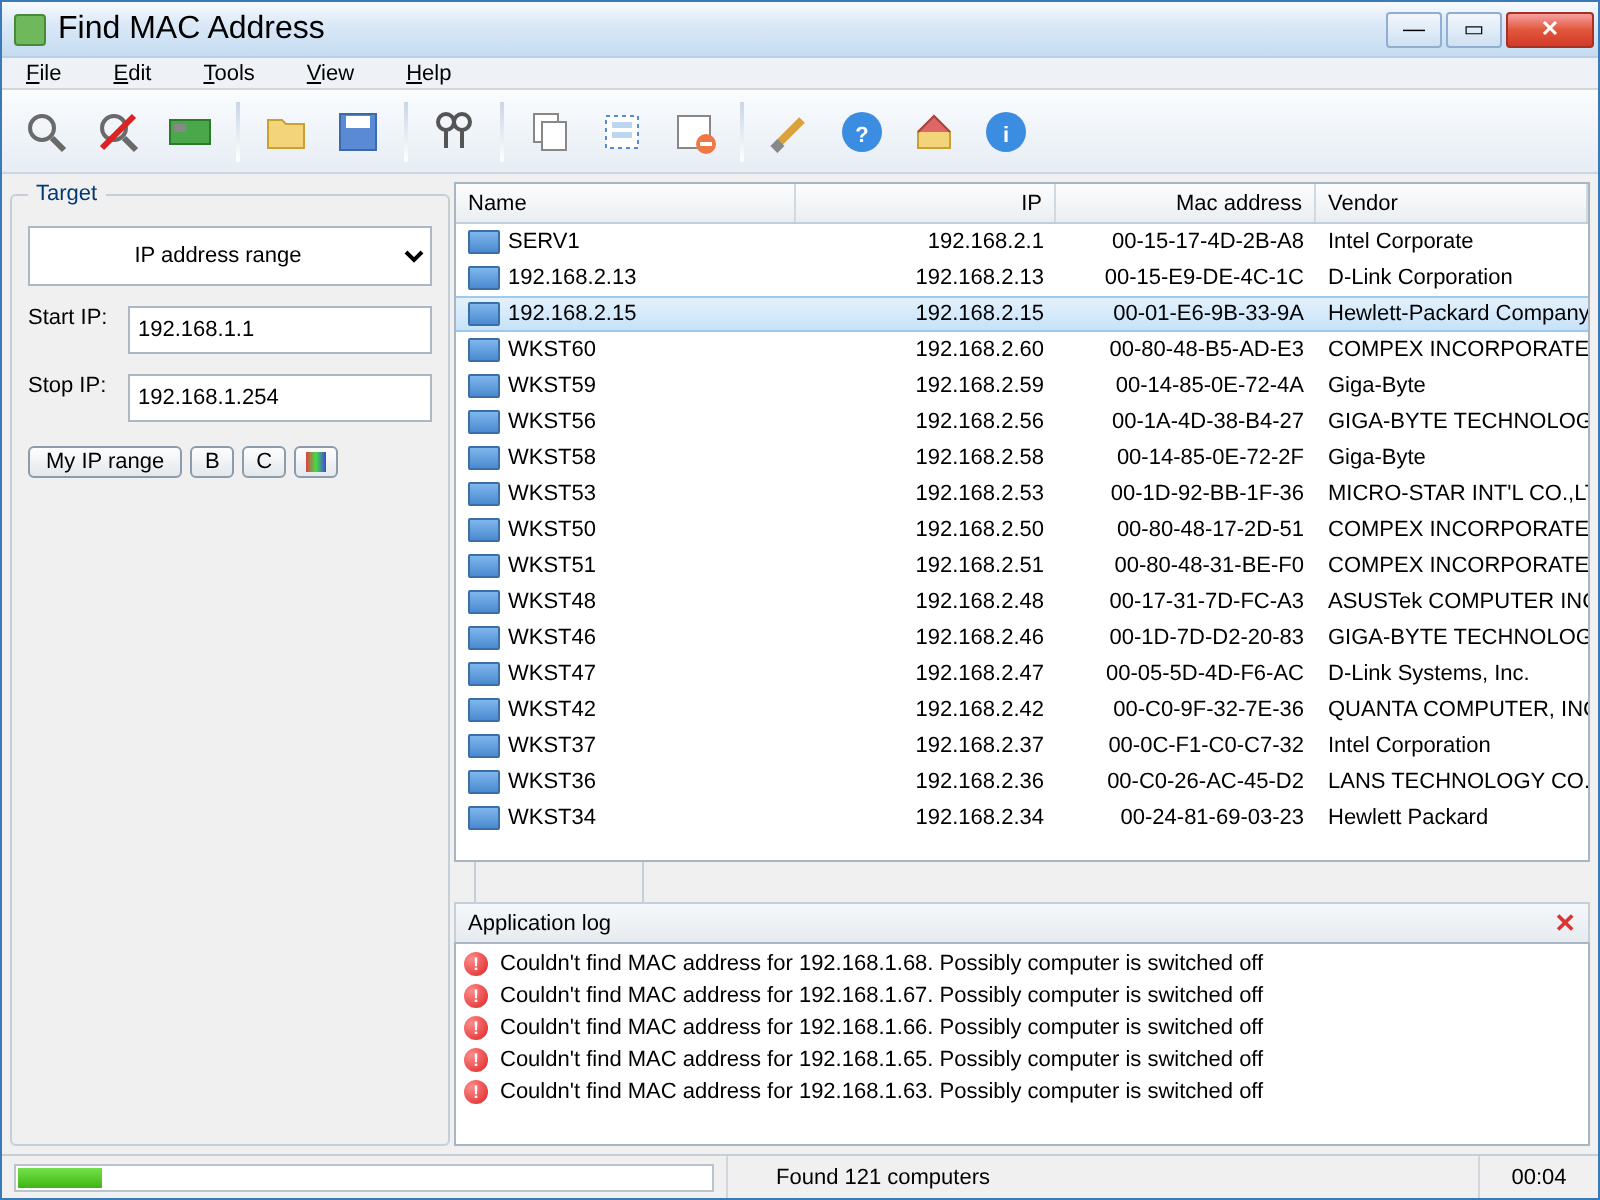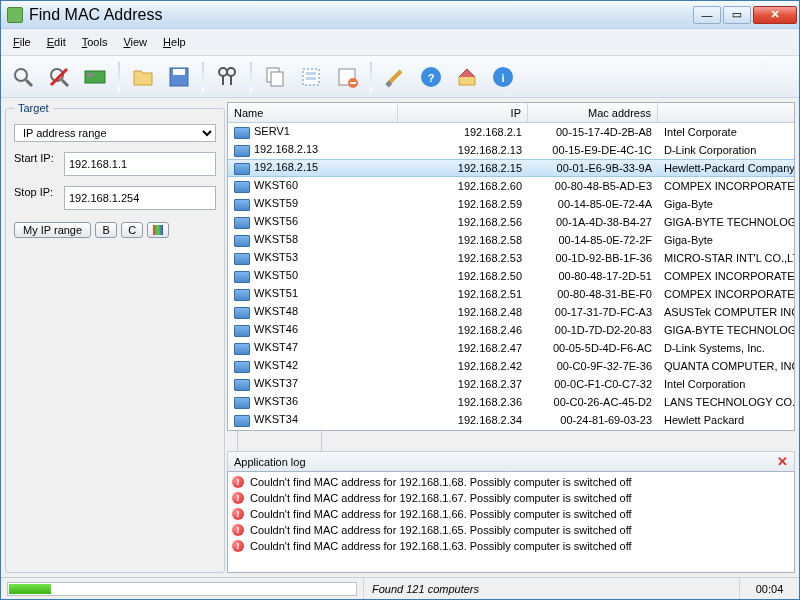--- a/index.html
+++ b/index.html
@@ -7,36 +7,36 @@
 
 .window { width: 800px; height: 600px; border: 1px solid #3a7ab8; background: #f0f0f0; display: flex; flex-direction: column; }
 
 .titlebar { height: 28px; background: linear-gradient(#f8fbfe, #dbe9f7 40%, #c5dbf1); display: flex; align-items: center; padding: 0 2px 0 6px; border-bottom: 1px solid #b8d0e8; }
 .titlebar-icon { width: 16px; height: 16px; background: #6fb85c; border: 1px solid #498a38; border-radius: 2px; margin-right: 6px; }
 .titlebar-text { flex: 1; color: #000; font-size: 16px; }
 .winbtns { display: flex; gap: 2px; }
 .winbtn { width: 28px; height: 18px; border: 1px solid #8faed0; border-radius: 2px; display: flex; align-items: center; justify-content: center; background: linear-gradient(#f1f7fd,#cfe0f1); cursor: pointer; font-size: 11px; }
 .winbtn.close { width: 44px; background: linear-gradient(#f5a0a0,#e2563b,#d13a29); border-color:#a83022; color:#fff; font-weight:bold; }
 
-.menubar { height: 27px; display: flex; align-items: center; padding: 0 6px; gap: 4px; background:#eef2f6; border-bottom:1px solid #d6d6d6; }
+.menubar { height: 16px; display: flex; align-items: center; padding: 0 6px; gap: 14px; background:#eef2f6; border-bottom:1px solid #d6d6d6; }
 .menuitem { padding: 2px 6px; cursor: pointer; }
 .menuitem u { text-decoration: underline; }
 
 .toolbar { height: 42px; display: flex; align-items: center; padding: 2px 6px; gap: 4px; background: linear-gradient(#fafcfe,#e6edf4); border-bottom: 1px solid #c9d6e3; }
 .tbtn { width: 32px; height: 32px; border: 1px solid transparent; border-radius: 3px; display:flex; align-items:center; justify-content:center; cursor:pointer; }
 .tsep { width: 2px; height: 30px; margin: 0 3px; background: linear-gradient(#c9d6e3,#fff); }
 .t-icon { width:24px; height:24px; display:block; }
 
 .mainrow { flex: 1; display: flex; overflow: hidden; padding: 4px; gap: 4px; }
 .leftcol { width: 218px; display: flex; gap: 6px; }
 .rightcol { flex: 1; display: flex; flex-direction: column; gap: 20px; overflow:hidden; }
 
 fieldset { border: 1px solid #c6cfd8; border-radius: 3px; padding: 10px 8px 8px 8px; background:#f0f0f0; }
 legend { padding: 0 4px; color:#003a74; }
-select.target { width: 100%; height: 18px; border:1px solid #acb7c2; background:#fff; padding:0 4px; }
+select.target { width: 100%; height: 30px; border:1px solid #acb7c2; background:#fff; padding:0 4px;text-align:center; }
 .fieldrow { display:flex; align-items:flex-start; margin-top:10px; gap:4px; }
 .fieldrow label { width: 46px; }
 .fieldrow input { flex:1; height:19px; border:1px solid #acb7c2; padding:11px 4px; background:#fff; }
 .btnrow { margin-top:12px; display:flex; gap:4px; }
 .btn { border:1px solid #8c9cab; border-radius:3px; background:linear-gradient(#fdfdfd,#e3e8ed); height:16px; padding:0 8px; cursor:pointer; display:flex; align-items:center; justify-content:center; }
 .btn.sq { width:22px; padding:0; }
 .method label { display:flex; align-items:center; gap:17px; margin:4px 0; }
 .method input[type=radio] { width:13px; height:13px; }
 
 .listwrap { flex:1; border:1px solid #a8b6c4; background:#fff; display:flex; flex-direction:column; overflow:hidden; }
@@ -59,21 +59,21 @@
 .logpanel { height:122px; display:flex; flex-direction:column; }
 .loghdr { height:20px; border:1px solid #c6cfd8; border-bottom:none; background:linear-gradient(#f5f8fb,#e6ebef); display:flex; align-items:center; padding:0 6px; }
 .loghdr .closex { margin-left:auto; color:#d33; font-weight:bold; cursor:pointer; font-size:13px; }
 .logbody { flex:1; border:1px solid #a8b6c4; background:#fff; overflow-y:scroll; padding:2px 4px; }
 .logline { display:flex; align-items:center; height:16px; gap:6px; }
 .err-icon { width:12px; height:12px; border-radius:50%; background:radial-gradient(circle at 30% 30%, #ff8a8a, #d22); color:#fff; display:flex; align-items:center; justify-content:center; font-size:9px; font-weight:bold; }
 
 .statusbar { height:22px; border-top:1px solid #c6cfd8; display:flex; align-items:center; background:#f0f0f0; }
 .progress { width:350px; height:14px; border:1px solid #b8c3cd; margin:0 6px; background:#fff; position:relative; }
 .progress .bar { position:absolute; left:1px; top:1px; bottom:1px; width:12%; background:linear-gradient(#74e24a,#3fb514); }
-.status-text { flex:1; padding-left:8px; border-left:1px solid #d0d6dc; height:100%; display:flex; align-items:center;font-style:italic; }
+.status-text { flex:1; padding-left:24px; border-left:1px solid #d0d6dc; height:100%; display:flex; align-items:center; }
 .status-time { width:60px; text-align:center; border-left:1px solid #d0d6dc; height:100%; display:flex; align-items:center; justify-content:center; }
 </style>
 </head>
 <body>
 
 <div class="window">
 
   <div class="titlebar">
     <span class="titlebar-icon"></span>
     <span class="titlebar-text">Find MAC Address</span>
@@ -234,20 +234,21 @@
           </div>
       </fieldset>
     </div>
 
     <div class="rightcol">
       <div class="listwrap">
         <div class="listhdr">
           <div class="col name">Name</div>
           <div class="col ip r">IP</div>
           <div class="col mac r">Mac address</div>
+          <div class="col vendor">Vendor</div>
         </div>
         <div class="listbody" id="listbody">
             <div class="row">
               <div class="col name"><span class="pc-icon"></span>SERV1</div>
               <div class="col ip r">192.168.2.1</div>
               <div class="col mac r">00-15-17-4D-2B-A8</div>
               <div class="col vendor">Intel Corporate</div>
             </div>
             <div class="row">
               <div class="col name"><span class="pc-icon"></span>192.168.2.13</div>

